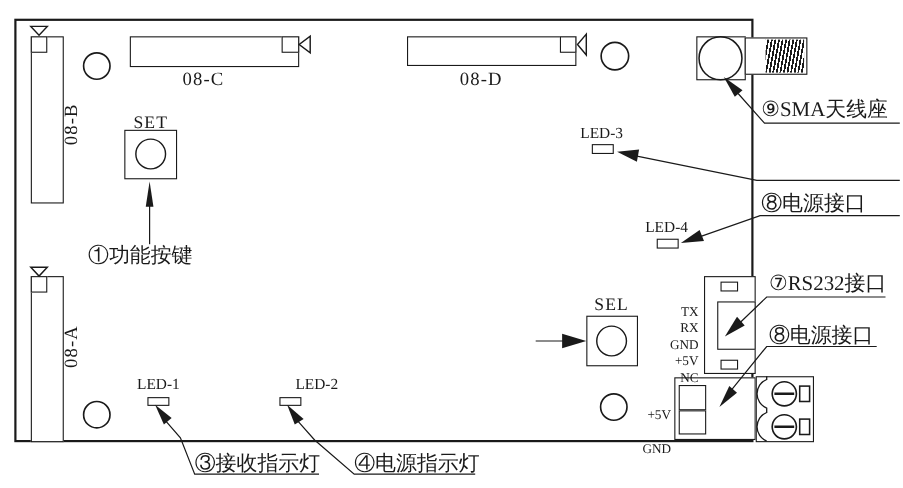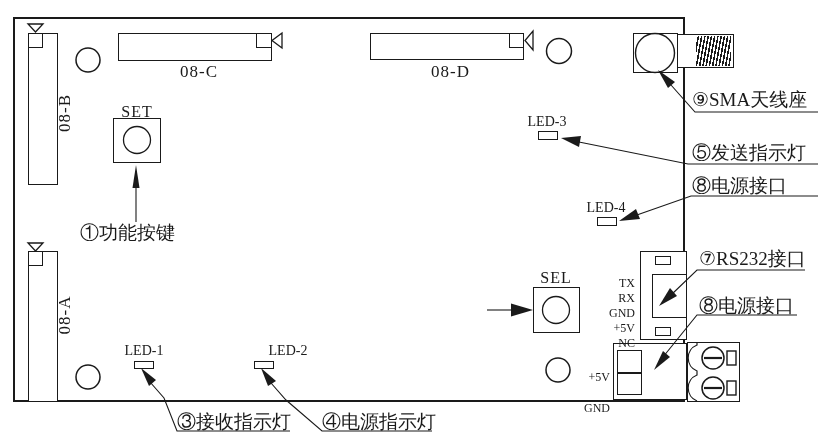--- a/index.html
+++ b/index.html
@@ -2,21 +2,21 @@
 <html><head>
 <meta charset="utf-8">
 <style>
   :root{ --ln:#1a1a1a; }
   html,body{margin:0;padding:0;background:#fff;}
   #stage{position:relative;width:821px;height:444px;background:#fff;overflow:hidden;
          font-family:"Liberation Serif","DejaVu Serif",serif;color:var(--ln);}
   .rect{position:absolute;border:1.5px solid var(--ln);background:#fff;box-sizing:border-box;}
   .lbl{position:absolute;white-space:nowrap;color:var(--ln);line-height:1.05;}
   .cn{font-size:19px;}
-  .en{font-size:17px;letter-spacing:1px;text-align:right;}
+  .en{font-size:17px;letter-spacing:1px;text-align:left;}
   .btn{font-size:16px;letter-spacing:1px;text-align:center;}
   .ledlbl{font-size:14px;text-align:center;}
   .pin{font-size:12px;text-align:right;margin-top:20px;}
   .rot{transform:rotate(-90deg);transform-origin:center center;text-align:center;}
   svg.overlay{position:absolute;left:0;top:0;pointer-events:none;}
   .hatch{position:absolute;background:repeating-linear-gradient(100deg,#fff 0px,#fff 1.6px,var(--ln) 1.6px,var(--ln) 3.2px);}
 </style>
 </head>
 <body>
 
@@ -132,19 +132,18 @@
   <div class="lbl pin" style="left:599px;top:287px;width:36px;">GND</div>
   <div class="lbl pin" style="left:599px;top:302px;width:36px;">+5V</div>
   <div class="lbl pin" style="left:599px;top:317px;width:36px;">NC</div>
 
   <div class="lbl pin" style="left:582px;top:351px;width:28px;">+5V</div>
   <div class="lbl pin" style="left:582px;top:382px;width:28px;">GND</div>
 
   <div class="lbl cn" style="left:80px;top:223px;">①功能按键</div>
   <div class="lbl cn" style="left:177px;top:412px;">③接收指示灯</div>
   <div class="lbl cn" style="left:322px;top:412px;">④电源指示灯</div>
-  <div class="lbl cn" style="left:692px;top:143px;">⑤发送指示灯</div>
   <div class="lbl cn" style="left:692px;top:176px;">⑧电源接口</div>
   <div class="lbl cn" style="left:699px;top:249px;">⑦RS232接口</div>
   <div class="lbl cn" style="left:699px;top:296px;">⑧电源接口</div>
   <div class="lbl cn" style="left:692px;top:90px;">⑨SMA天线座</div>
 
 </div>
 
 </body></html>

